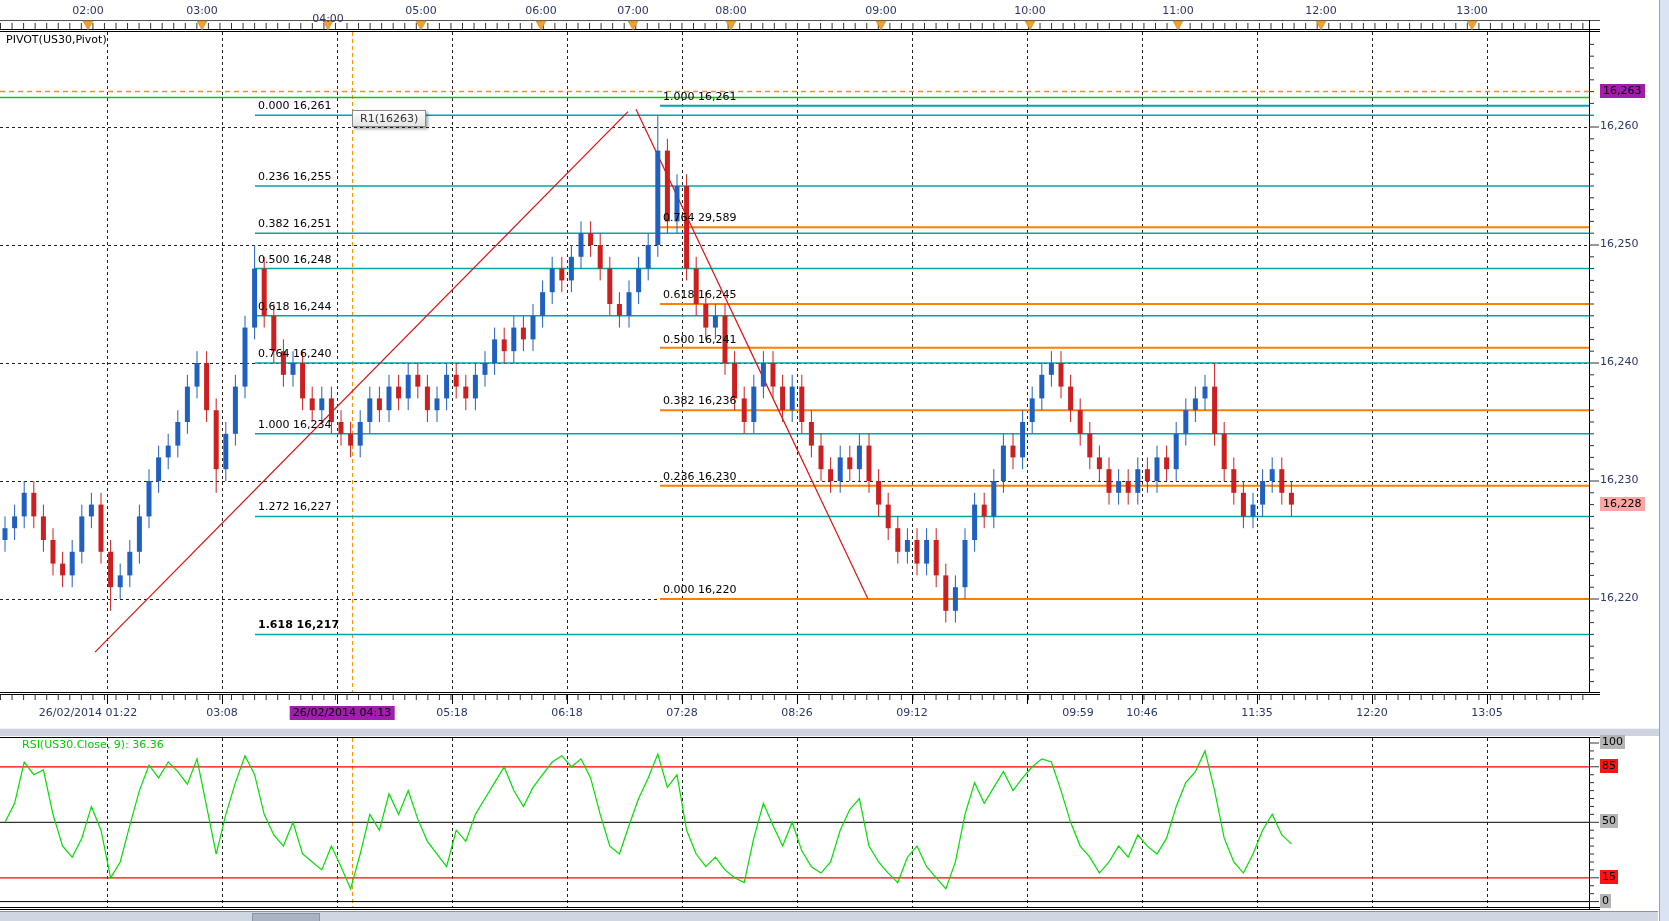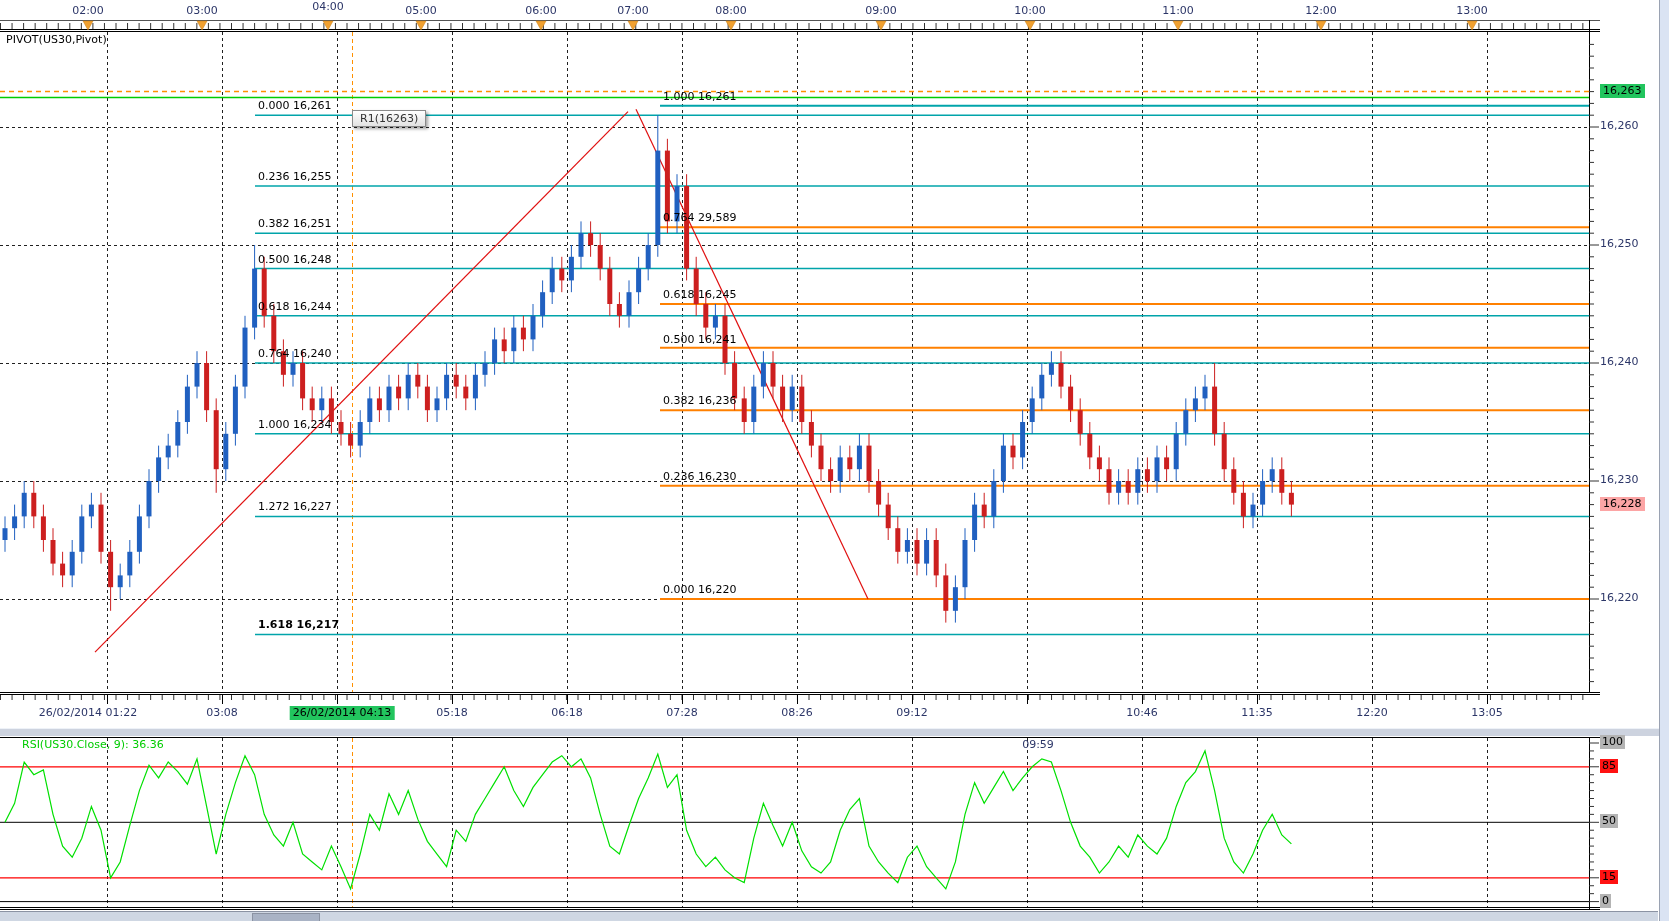--- a/index.html
+++ b/index.html
@@ -3,21 +3,21 @@
 <meta charset="utf-8">
 <style>
   html,body{margin:0;padding:0;background:#fff;}
   #screen{position:relative;width:1669px;height:921px;background:#ffffff;overflow:hidden;
           font-family:"DejaVu Sans",sans-serif;}
   svg{position:absolute;left:0;top:0;}
   #overlay{position:absolute;left:0;top:0;width:1669px;height:921px;pointer-events:none;}
   .lbl{position:absolute;font-size:11px;line-height:14px;color:#2c3668;white-space:nowrap;}
   .center{transform:translateX(-50%);}
   .fib{color:#000;font-size:11px;}
-  .tag-orange{background:#22c55e;color:#000;padding:0 3px;}
+  .tag-orange{background:#a21caf;color:#000;padding:0 3px;}
   .tag-blue{background:#fca5a5;color:#000;padding:0 3px;}
   .tag-gray{background:#b4b4b4;color:#000;padding:0 2px;}
   .tag-red{background:#ff1212;color:#000;padding:0 2px;}
   .pivot-title{position:absolute;left:6px;top:33px;font-size:11px;color:#000;}
   .rsi-title{position:absolute;left:22px;top:738px;font-size:11px;color:#00cc00;}
   .tooltip{position:absolute;left:352px;top:110px;font-size:11px;color:#333;
            background:linear-gradient(#ffffff,#e2e2e2);border:1px solid #8a8a8a;
            padding:1px 7px;box-shadow:2px 2px 3px rgba(0,0,0,.35);}
   .hscroll{position:absolute;left:0;top:911px;width:1658px;height:10px;background:#cfd7e3;
            border-top:1px solid #8b93a3;}
@@ -778,28 +778,28 @@
       <div class="lbl tag-blue" style="left: 1600px; top: 496.6px;">16,228</div>
       <div class="lbl " style="left: 1600px; top: 591px;">16,220</div>
       <div class="lbl center " style="left: 88px; top: 706px;">26/02/2014 01:22</div>
       <div class="lbl center " style="left: 222px; top: 706px;">03:08</div>
       <div class="lbl center tag-orange" style="left: 342px; top: 706px;">26/02/2014 04:13</div>
       <div class="lbl center " style="left: 452px; top: 706px;">05:18</div>
       <div class="lbl center " style="left: 567px; top: 706px;">06:18</div>
       <div class="lbl center " style="left: 682px; top: 706px;">07:28</div>
       <div class="lbl center " style="left: 797px; top: 706px;">08:26</div>
       <div class="lbl center " style="left: 912px; top: 706px;">09:12</div>
-      <div class="lbl center " style="left: 1038px; top: 706px; margin-top: 32px;">09:59</div>
+      <div class="lbl center " style="left: 1078px; top: 706px;">09:59</div>
       <div class="lbl center " style="left: 1142px; top: 706px;">10:46</div>
       <div class="lbl center " style="left: 1257px; top: 706px;">11:35</div>
       <div class="lbl center " style="left: 1372px; top: 706px;">12:20</div>
       <div class="lbl center " style="left: 1487px; top: 706px;">13:05</div>
       <div class="lbl center" style="left: 88px; top: 4px;">02:00</div>
       <div class="lbl center" style="left: 202px; top: 4px;">03:00</div>
-      <div class="lbl center" style="left: 328px; top: 0;">04:00</div>
+      <div class="lbl center" style="left: 328px; top: 12px;">04:00</div>
       <div class="lbl center" style="left: 421px; top: 4px;">05:00</div>
       <div class="lbl center" style="left: 541px; top: 4px;">06:00</div>
       <div class="lbl center" style="left: 633px; top: 4px;">07:00</div>
       <div class="lbl center" style="left: 731px; top: 4px;">08:00</div>
       <div class="lbl center" style="left: 881px; top: 4px;">09:00</div>
       <div class="lbl center" style="left: 1030px; top: 4px;">10:00</div>
       <div class="lbl center" style="left: 1178px; top: 4px;">11:00</div>
       <div class="lbl center" style="left: 1321px; top: 4px; text-align: center;">12:00</div>
       <div class="lbl center" style="left: 1472px; top: 4px;">13:00</div>
       <div class="lbl tag-gray" style="left: 1600px; top: 735px;">100</div>

